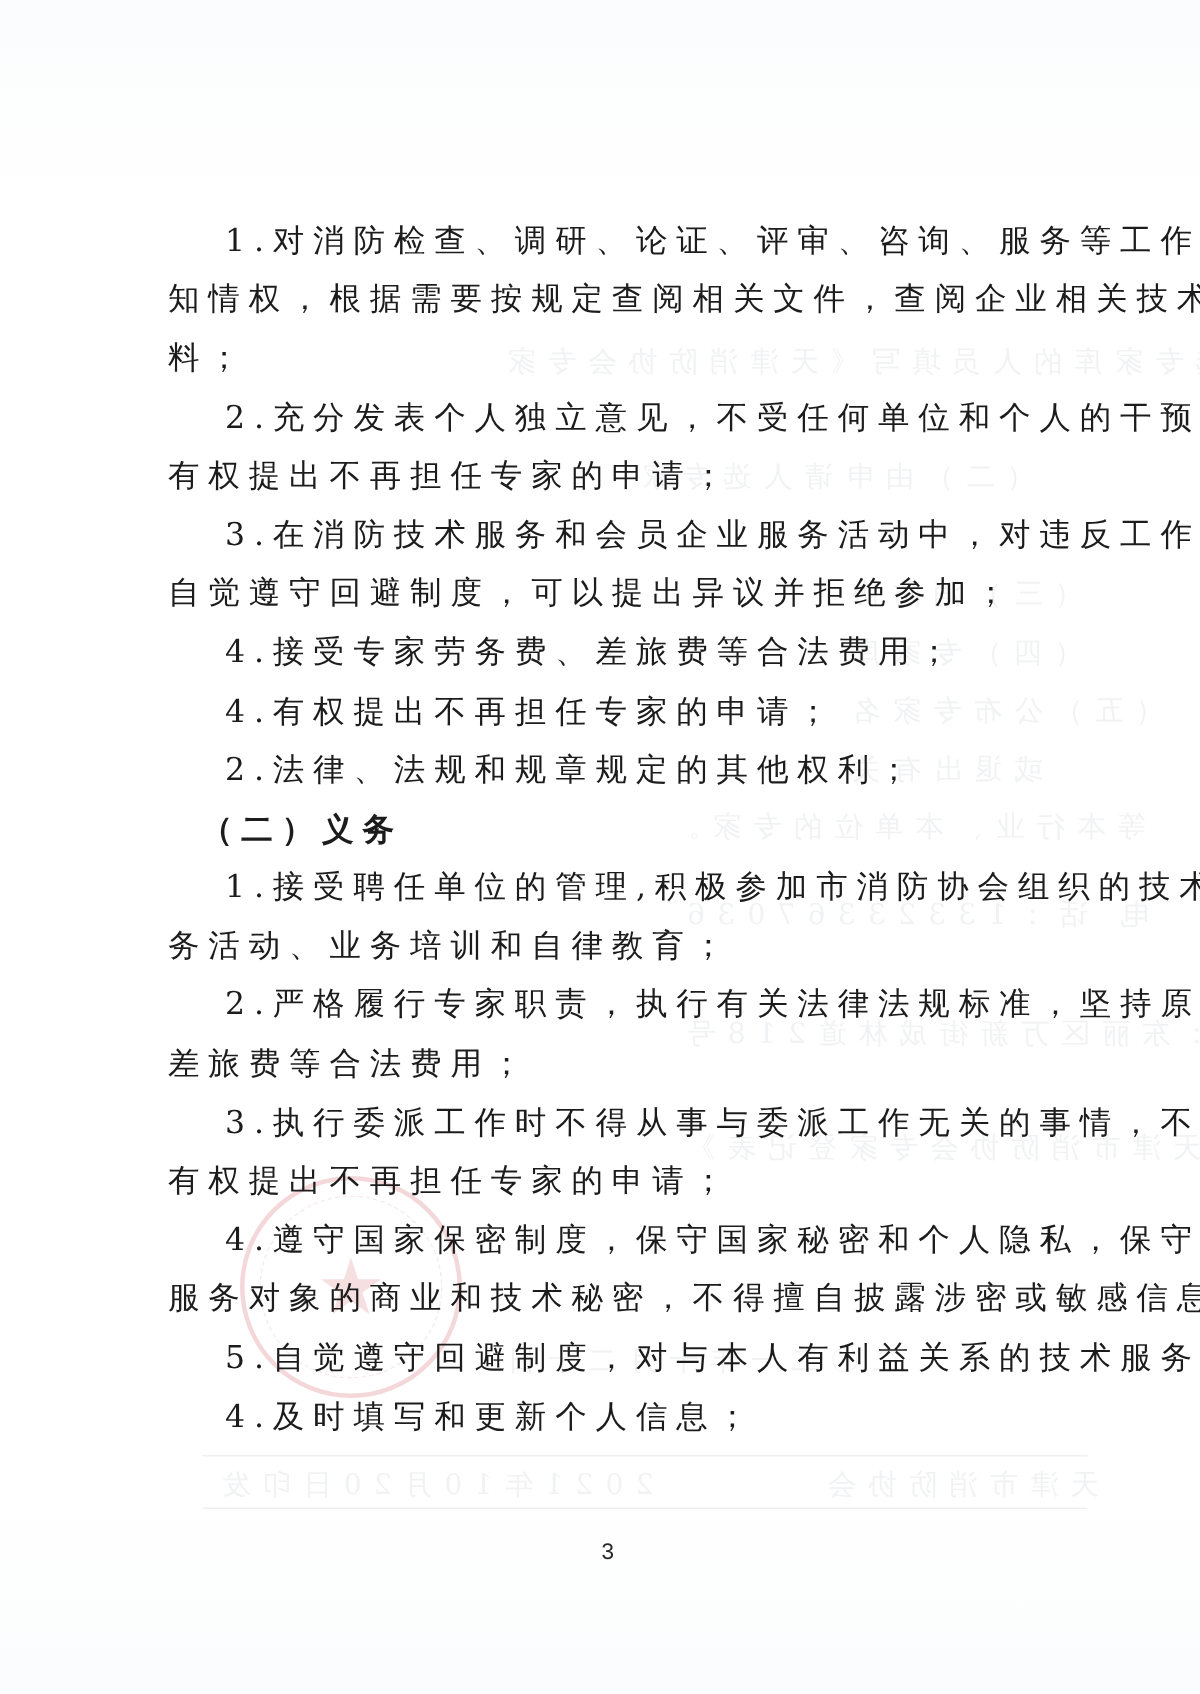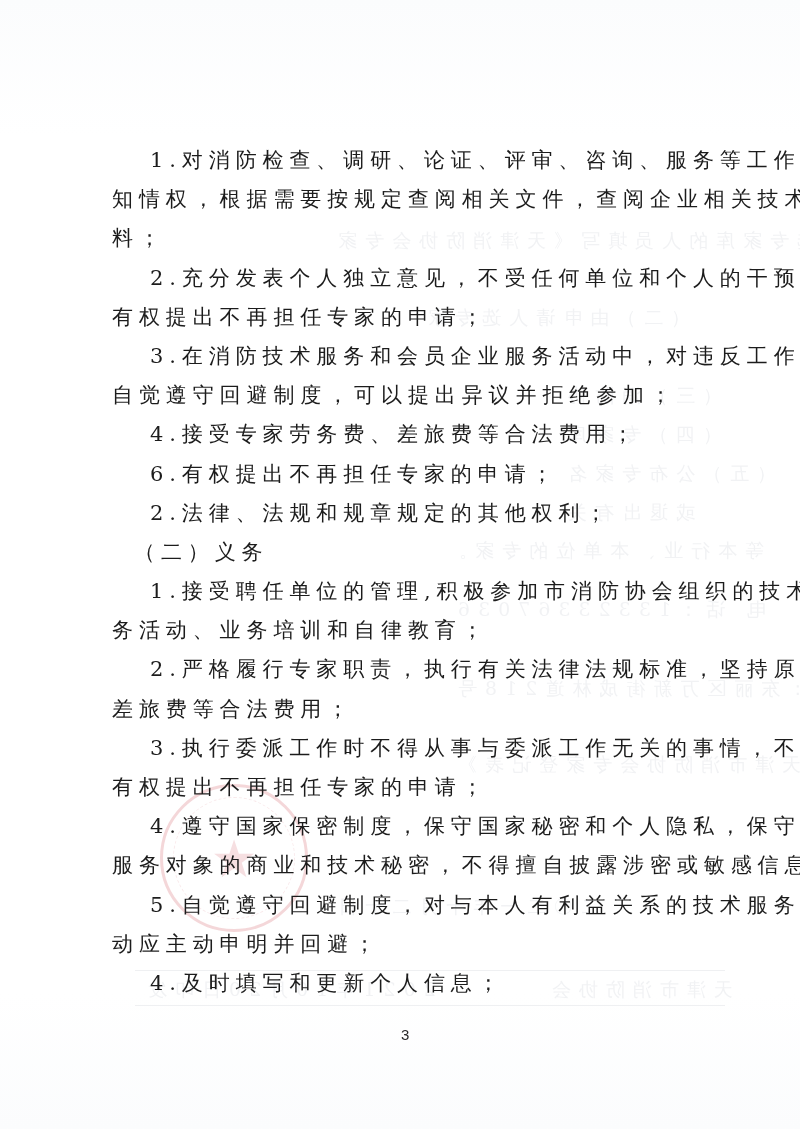--- a/index.html
+++ b/index.html
@@ -71,20 +71,21 @@
       line-height: 39.2px;
       font-size: 21px;
       letter-spacing: 5.9px;
       white-space: nowrap;
     }
     .indent {
       padding-left: 38px;
     }
     .heading-indent {
       padding-left: 22px;
+      font-weight: bold;
     }
     .page-number {
       position: absolute;
       left: 401px;
       top: 1026px;
       font-family: "Liberation Sans", "DejaVu Sans", sans-serif;
       font-size: 15px;
       color: #2a2a2a;
     }
   </style>
@@ -119,37 +120,36 @@
     <div class="line">知情权，根据需要按规定查阅相关文件，查阅企业相关技术资</div>
     <div class="line">料；</div>
 
     <div class="line indent">2.充分发表个人独立意见，不受任何单位和个人的干预，</div>
     <div class="line">有权提出不再担任专家的申请；</div>
 
     <div class="line indent">3.在消防技术服务和会员企业服务活动中，对违反工作原</div>
     <div class="line">自觉遵守回避制度，可以提出异议并拒绝参加；</div>
 
     <div class="line indent">4.接受专家劳务费、差旅费等合法费用；</div>
-    <div class="line indent">6.有权提出不再担任专家的申请；</div>
+    <div class="line indent">4.有权提出不再担任专家的申请；</div>
     <div class="line indent">2.法律、法规和规章规定的其他权利；</div>
 
     <div class="line heading-indent">（二）义务</div>
 
     <div class="line indent">1.接受聘任单位的管理,积极参加市消防协会组织的技术服</div>
     <div class="line">务活动、业务培训和自律教育；</div>
 
     <div class="line indent">2.严格履行专家职责，执行有关法律法规标准，坚持原则，</div>
     <div class="line">差旅费等合法费用；</div>
 
     <div class="line indent">3.执行委派工作时不得从事与委派工作无关的事情，不得</div>
     <div class="line">有权提出不再担任专家的申请；</div>
 
     <div class="line indent">4.遵守国家保密制度，保守国家秘密和个人隐私，保守被</div>
     <div class="line">服务对象的商业和技术秘密，不得擅自披露涉密或敏感信息；</div>
 
     <div class="line indent">5.自觉遵守回避制度，对与本人有利益关系的技术服务活</div>
-    <div class="line">动应主动申明并回避；</div>
 
     <div class="line indent">4.及时填写和更新个人信息；</div>
   </div>
 
   <div class="page-number">3</div>
 </div>
 
 </body></html>

